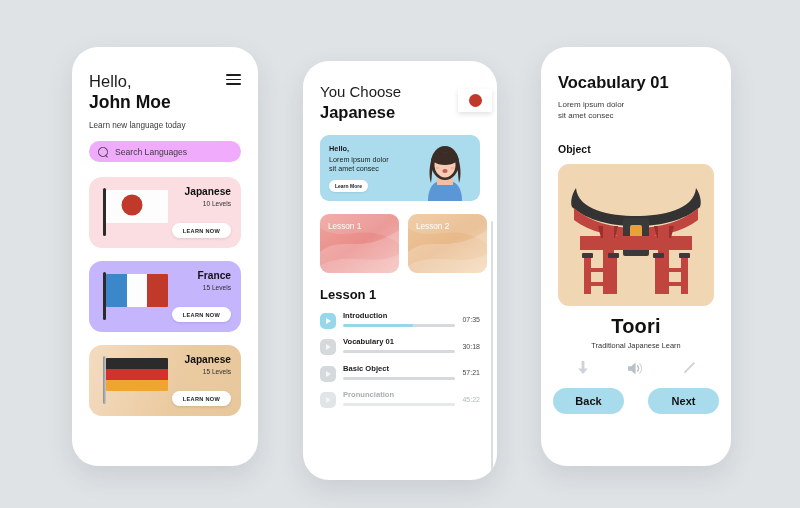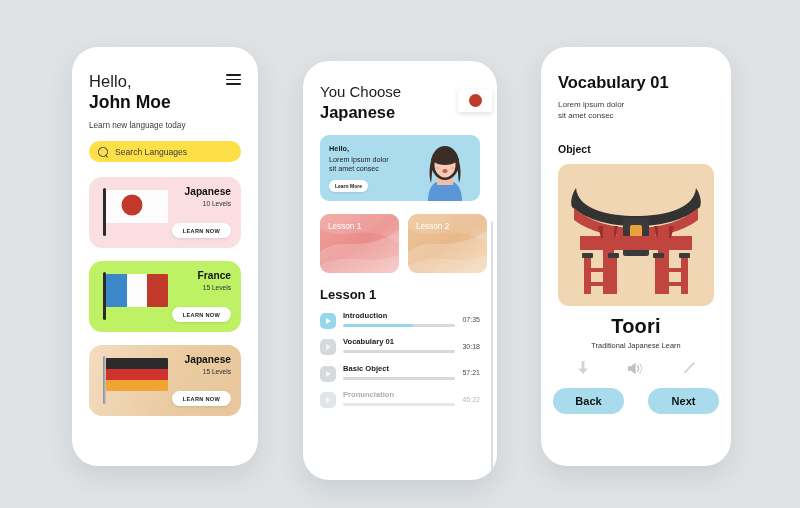--- a/index.html
+++ b/index.html
@@ -29,32 +29,32 @@
   
   .hdr1{padding-top:25px;position:relative;}
   .hello{font-size:16.5px;color:#1c1c1c;letter-spacing:.1px;line-height:1.18;}
   .uname{font-size:17.5px;font-weight:bold;color:#111;line-height:1.2;margin-top:1px;}
   .subtle{font-size:8.2px;color:#3a3a3a;margin-top:8px;}
   .burger{position:absolute;right:17px;top:27px;width:15px;cursor:pointer;}
   .burger i{display:block;height:1.5px;background:#1d1d1d;margin-bottom:3.2px;border-radius:1px;}
   .burger i:last-child{margin-bottom:0;}
 
   .searchbar{
-    margin:11px 17px 0 17px;height:21px;border-radius:11px;background:#fde047;
+    margin:11px 17px 0 17px;height:21px;border-radius:11px;background:#f0abfc;
     display:flex;align-items:center;padding:0 9px;box-sizing:border-box;gap:7px;
   }
   .mag{width:8px;height:8px;border:1.3px solid #4a4a4a;border-radius:50%;position:relative;flex:none;transform:rotate(-45deg);}
   .mag::after{content:"";position:absolute;left:3px;top:8px;width:1.3px;height:3px;background:#4a4a4a;}
   .ph{font-size:8.6px;color:#3c3c3c;}
 
   .langcard{
     margin:0 17px;height:71px;border-radius:13px;position:relative;overflow:hidden;
   }
   .lc-jp{background:#fbdee1;margin-top:15px;}
-  .lc-fr{background:#bef264;margin-top:13px;}
+  .lc-fr{background:#c4b5fd;margin-top:13px;}
   .lc-de{background:linear-gradient(105deg,#f0d5b3 0%,#e9c79c 55%,#e7c characters 100%);background:linear-gradient(110deg,#f3dcc0 0%,#ebcb a2 50%,#e6c característica 100%);background:linear-gradient(110deg,#f4dcc1 0%,#eaca9f 60%,#e7c79b 100%);margin-top:13px;}
   .lc-right{position:absolute;right:10px;top:9px;text-align:right;}
   .lc-name{font-size:10.2px;font-weight:bold;color:#111;line-height:1.1;}
   .lc-lvl{font-size:6.6px;color:#2f2f2f;margin-top:2.5px;}
   .learnbtn{
     position:absolute;right:10px;bottom:10px;background:#fff;border-radius:9px;
     padding:4.5px 11px;font-size:5.6px;font-weight:bold;color:#222;letter-spacing:.3px;
     box-shadow:0 1px 3px rgba(0,0,0,.10);cursor:pointer;
   }
   .flagwrap{position:absolute;left:14px;top:11px;width:74px;height:48px;}

